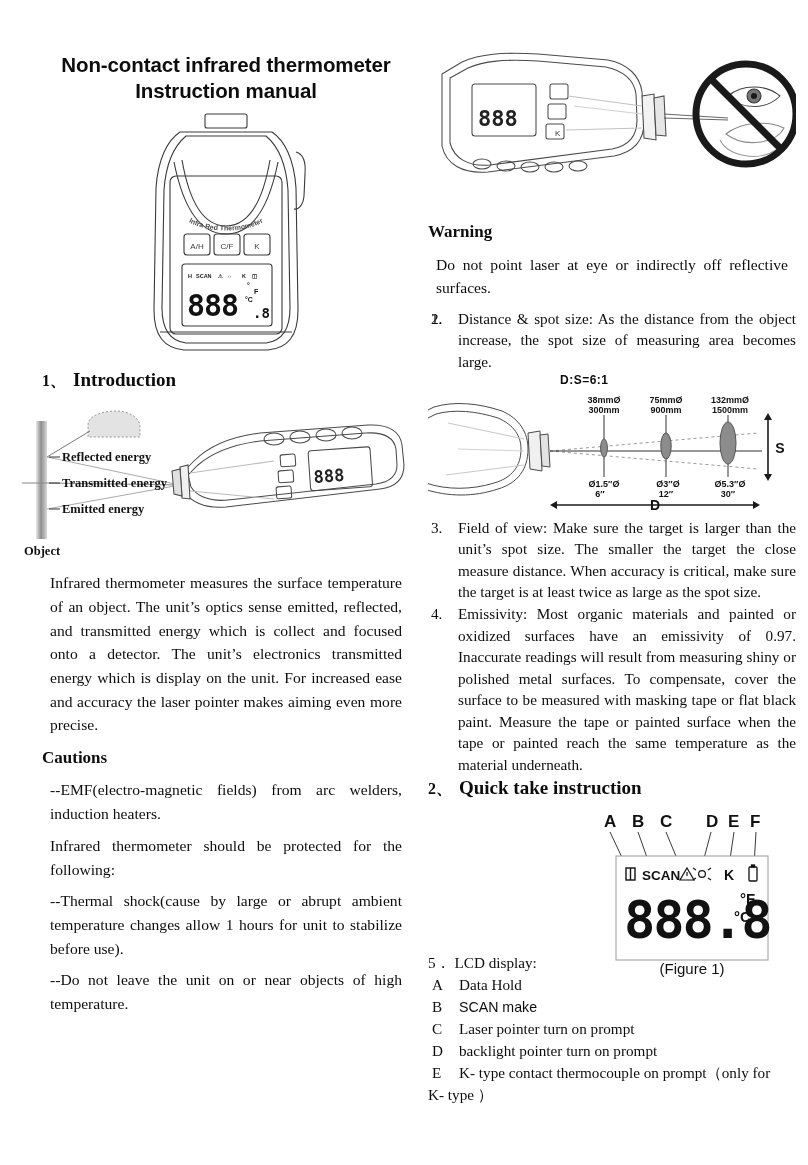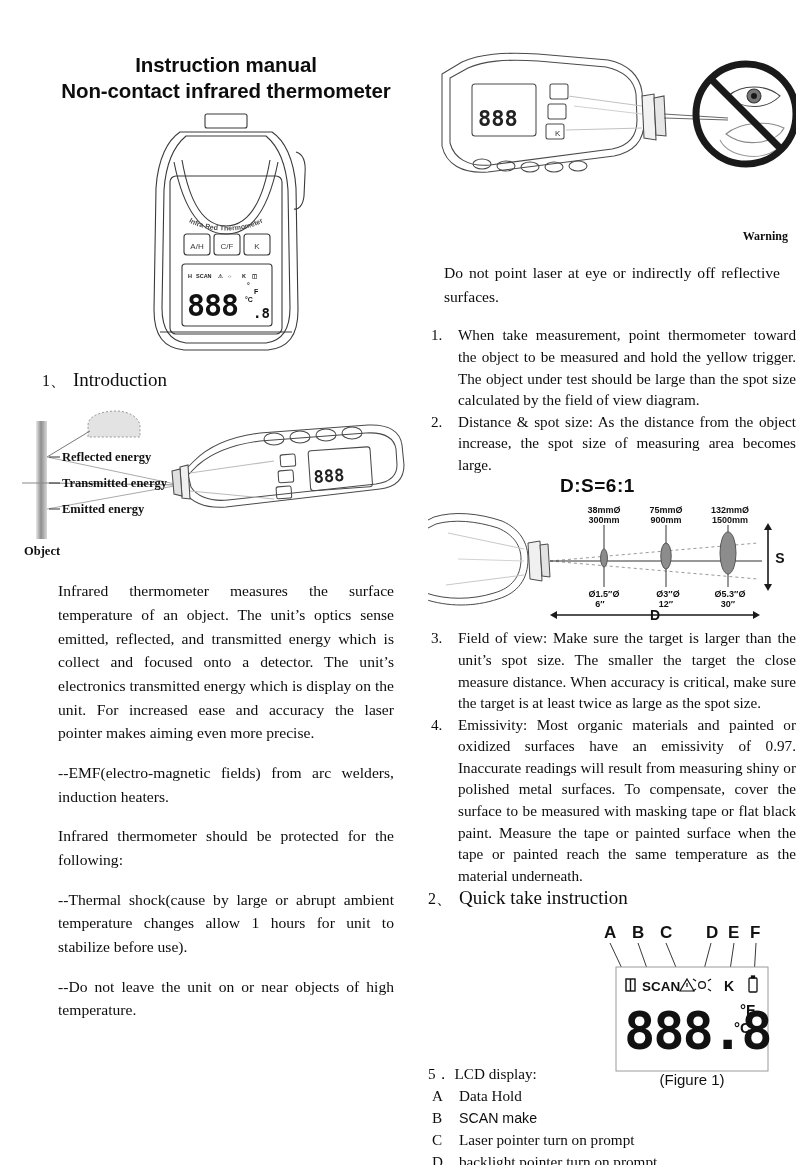--- a/index.html
+++ b/index.html
@@ -43,32 +43,31 @@
     margin: 8px 0 0 0;
   }
   .doc-title span { display: block; }
 
   
   .body-text {
     font-size: 15.6px;
     line-height: 1.52;
     text-align: justify;
     text-justify: inter-word;
-    margin: 16px;
+    margin: 8px;
   }
   .sec-head {
     font-weight: bold;
-    font-size: 12px;
+    font-size: 17px;
     line-height: 1.5;
-    margin: 8px;
-    text-align: right;
+    margin: 0;
   }
   .sec-head.plain { font-weight: normal; }
   .num-head {
-    font-weight: normal;
+    font-weight: bold;
     font-size: 19px;
     line-height: 1.3;
     margin: 0 0 1px 0;
   }
   .num-head .cjk { font-size: 16px; }
   .num-head .htxt { margin-left: 7px; }
 
   
   .olist { margin: 0; padding: 0; list-style: none; }
   .olist li {
@@ -113,41 +112,41 @@
     width: 196px;
   }
   .fig-howitworks { margin: 10px 0 0 -30px; width: 400px; }
   .fig-device-iso { margin: 0 0 0 0; width: 368px; }
   .fig-ds { margin: 6px 0 4px 0; width: 368px; }
   .fig-lcd { position: absolute; left: 160px; top: 6px; width: 210px; }
 
   .ds-label {
     font-family: "Liberation Sans", sans-serif;
     font-weight: bold;
-    font-size: 19px;
+    font-size: 12px;
     letter-spacing: 0.5px;
     margin: 0 0 4px 132px;
   }
 
   .spacer-sm { height: 8px; }
 
   
   .qs-wrap { position: relative; margin-top: 4px; height: 200px; }
   .qs-list { position: absolute; left: 0; top: 148px; width: 368px; }
 </style>
 </head>
 <body>
 
 <div class="page">
 
   <div class="col-left">
 
     <div class="doc-title">
+      <span>Non-contact infrared thermometer</span>
       <span>Instruction manual</span>
-      <span>Non-contact infrared thermometer</span>
     </div>
 
     <div class="fig fig-device-front">
       <svg viewBox="0 0 196 250" width="196" height="250" fill="none" stroke="#3a3a3a" stroke-width="1.1">
 
         <rect x="77" y="4" width="42" height="14" rx="2" stroke="#3a3a3a"></rect>
 
         <path d="M52 22 C40 30 30 48 28 78 L26 200 C26 226 36 238 56 240 L140 240 C160 238 170 226 170 200 L168 78 C166 48 156 30 144 22 Z"></path>
         <path d="M58 26 C46 36 38 52 36 80 L34 198 C34 220 42 231 58 233 L138 233 C154 231 162 220 162 198 L160 80 C158 52 150 36 138 26 Z"></path>
 
@@ -255,20 +254,21 @@
           <rect x="264" y="84" width="15" height="12" rx="2" transform="rotate(-4 264 84)"></rect>
 
           <path d="M178 70 L262 58" stroke="#bbb"></path>
           <path d="M178 88 L262 96" stroke="#bbb"></path>
         </g>
       </svg>
     </div>
 
     <p class="body-text">Infrared thermometer measures the surface temperature of an object. The unit’s optics sense emitted, reflected, and transmitted energy which is collect and focused onto a detector. The unit’s electronics transmitted energy which is display on the unit. For increased ease and accuracy the laser pointer makes aiming even more precise.</p>
 
+    <p class="sec-head">Cautions</p>
     <p class="body-text">--EMF(electro-magnetic fields) from arc welders, induction heaters.</p>
     <p class="body-text">Infrared thermometer should be protected for the following:</p>
     <p class="body-text">--Thermal shock(cause by large or abrupt ambient temperature changes allow 1 hours for unit to stabilize before use).</p>
     <p class="body-text">--Do not leave the unit on or near objects of high temperature.</p>
   </div>
 
   <div class="col-right">
 
     <div class="fig fig-device-iso">
       <svg viewBox="0 0 368 175" width="368" height="175" fill="none" stroke="#4a4a4a" stroke-width="1.05">
@@ -316,21 +316,20 @@
         </g>
       </svg>
     </div>
 
     <p class="sec-head">Warning</p>
     <p class="body-text">Do not point laser at eye or indirectly off reflective surfaces.</p>
 
     <ul class="olist">
       <li>
         <span class="marker">1.</span>
-        <span>When take measurement, point thermometer toward the object to be measured and hold the yellow trigger. The object under test should be large than the spot size calculated by the field of view diagram.</span>
       </li>
       <li>
         <span class="marker">2.</span>
         <span>Distance &amp; spot size: As the distance from the object increase, the spot size of measuring area becomes large.</span>
       </li>
     </ul>
 
     <div class="ds-label">D:S=6:1</div>
     <div class="fig fig-ds">
       <svg viewBox="0 0 368 120" width="368" height="120" fill="none" stroke="#4a4a4a" stroke-width="1">

